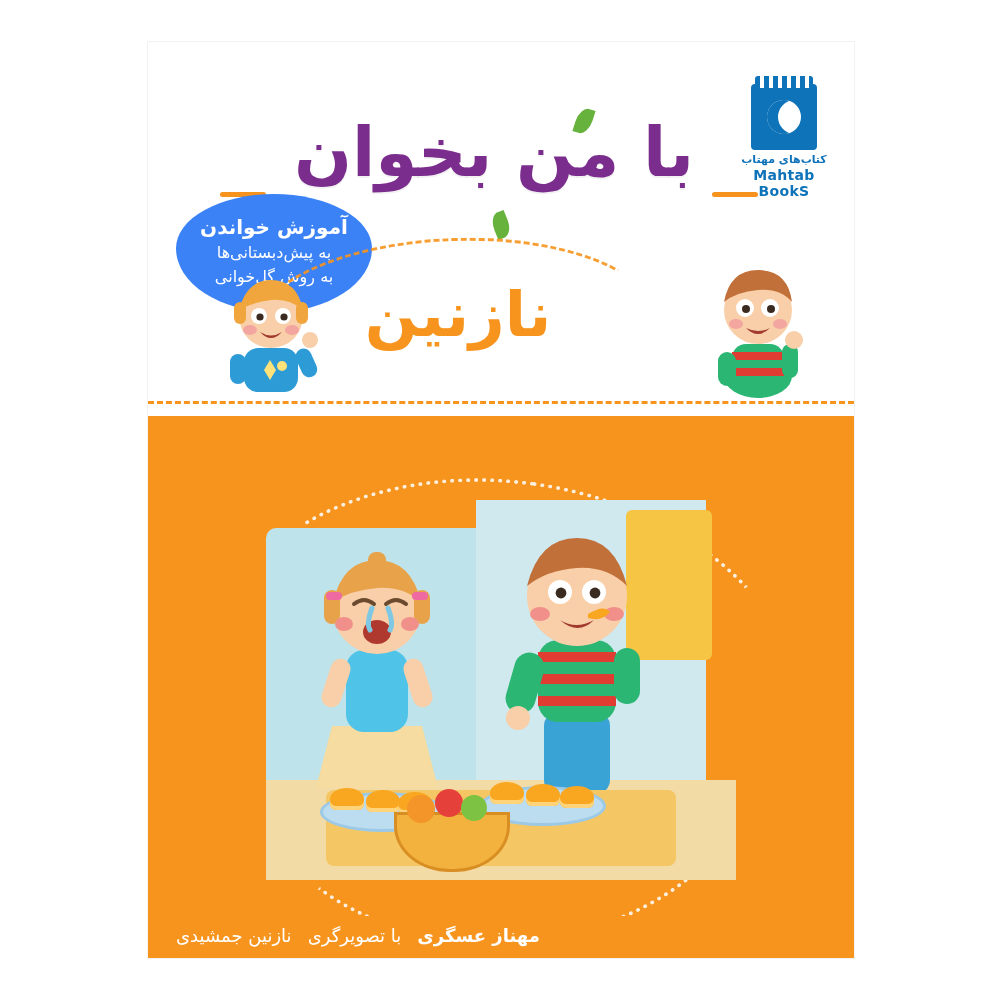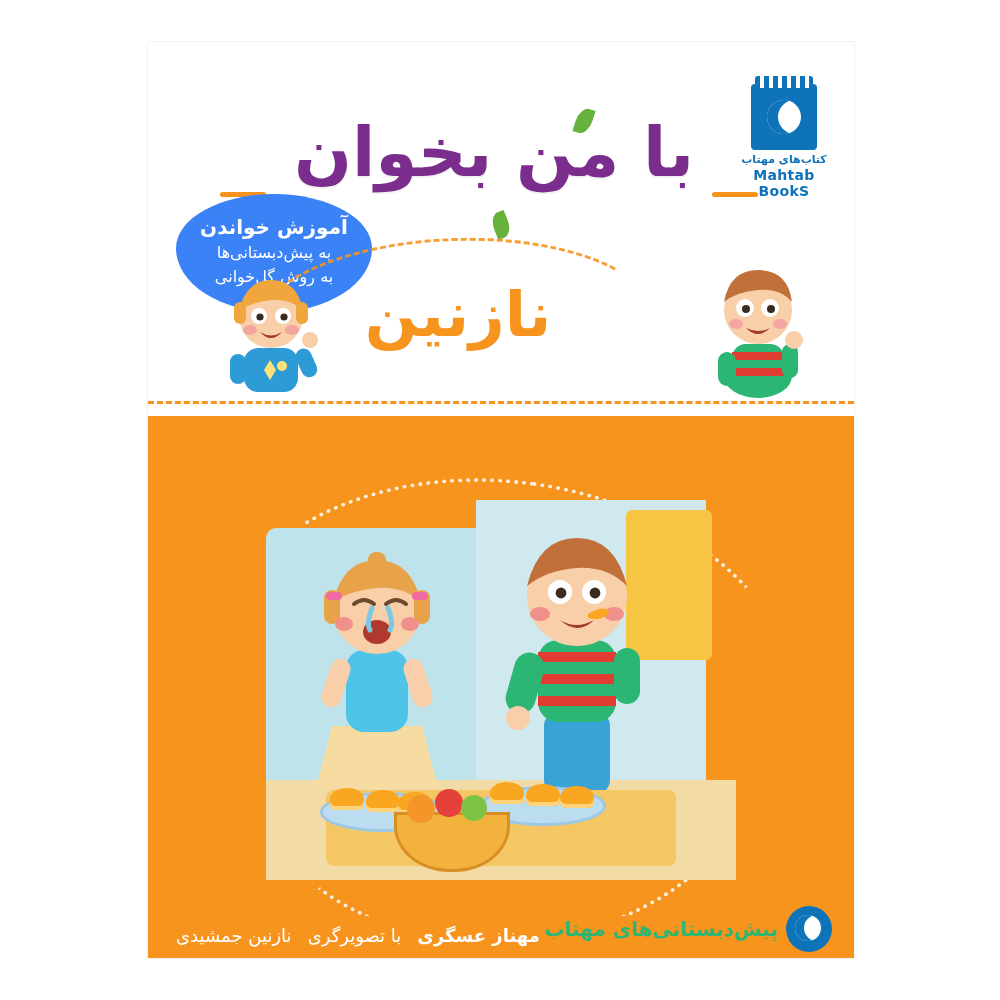--- a/index.html
+++ b/index.html
@@ -466,24 +466,20 @@
 
         <div class="bowl">
           <div class="fruit" style="left:10px; top:-20px; width:28px; height:28px; background:#f4952a;"></div>
           <div class="fruit" style="left:38px; top:-26px; width:28px; height:28px; background:#e5413a;"></div>
           <div class="fruit" style="left:64px; top:-20px; width:26px; height:26px; background:#7dc242;"></div>
         </div>
       </div>
 
       <div class="footer"></div>
 
-      <div class="footer-series">
-        <div class="series-badge"></div>
-        <div class="series-text">پیش‌دبستانی‌های مهتاب</div>
-      </div>
 
       <div class="footer-credits">
         <div class="credit-author">مهناز عسگری</div>
         <div class="credit-illus">با تصویرگری</div>
         <div class="credit-illus">نازنین جمشیدی</div>
       </div>
 
     </div>
   </div>
 </div>

